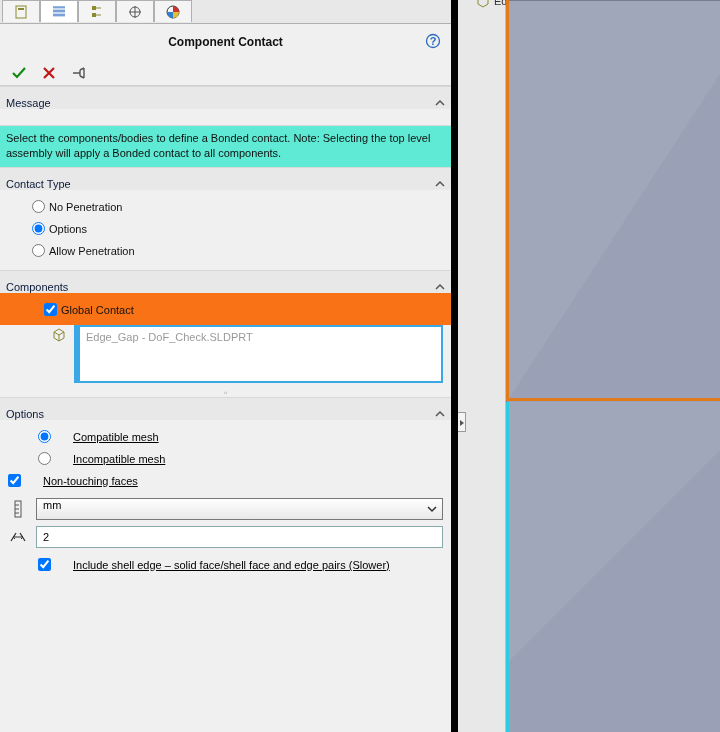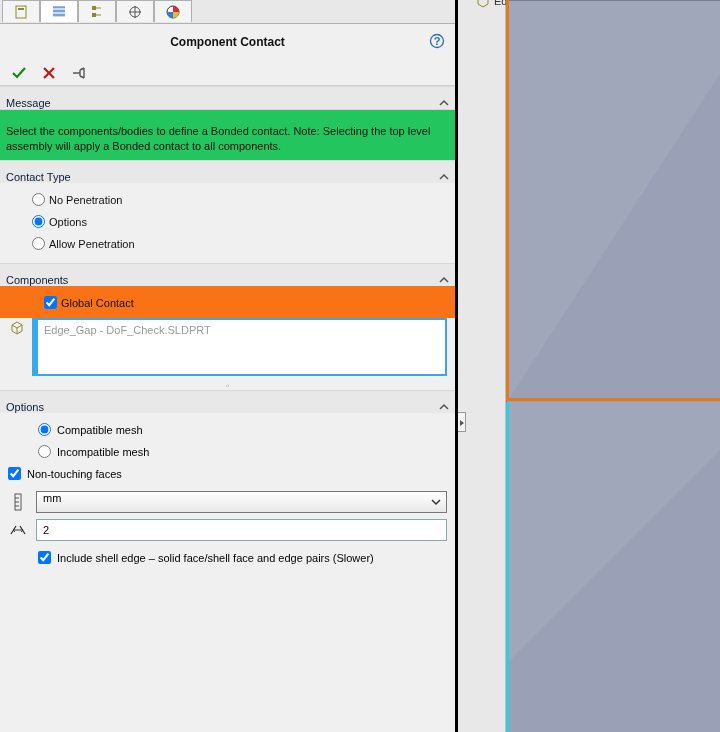--- a/index.html
+++ b/index.html
@@ -1,18 +1,18 @@
 <!DOCTYPE html>
 <html><head>
 <meta charset="utf-8">
 <style>
 * { box-sizing: border-box; margin: 0; padding: 0; font-family: "Segoe UI", Tahoma, sans-serif; font-size: 11px; }
 html, body { width: 720px; height: 732px; overflow: hidden; background: #e8e8e8; }
 .root { display: flex; width: 720px; height: 732px; }
-.panel { width: 458px; height: 732px; background: #f0f0f0; display: flex; flex-direction: column; border-right: 3px solid #000000; }
+.panel { width: 458px; height: 732px; background: #f0f0f0; display: flex; flex-direction: column; border-right: 7px solid #000000; }
 .viewport { flex: 1; height: 732px; background: #8e94aa; position: relative; overflow: hidden; }
 
 
 .tabstrip { height: 24px; background: #e8e8e8; border-bottom: 1px solid #b0b0b0; display: flex; padding-left: 2px; }
 .tab { width: 38px; height: 22px; border: 1px solid #b0b0b0; border-bottom: none; background: #f4f4f4; display: flex; align-items: center; justify-content: center; margin-right: 0; }
 .tab.active { background: #fff; }
 .tab svg, .ico svg { display: block; }
 
 
 .titlerow { height: 36px; display: flex; align-items: center; justify-content: center; position: relative; background: #f0f0f0; }
@@ -20,38 +20,38 @@
 .titlerow .help { position: absolute; right: 10px; top: 9px; }
 
 
 .actionrow { height: 26px; display: flex; align-items: center; gap: 12px; padding-left: 10px; border-bottom: 1px solid #d0d0d0; }
 .actionrow .ico { width: 18px; height: 18px; display: flex; align-items: center; justify-content: center; }
 
 
 .section { border-top: 1px solid #d8d8d8; }
 .section-header { height: 22px; background: #e8e8e8; display: flex; align-items: flex-end; padding: 0 6px; justify-content: space-between; font-weight: normal; color: #0a1a3a; }
 .section-header .chev { color: #555; }
-.msgbody { background: #22c55e; color: #111; padding: 14px 6px 6px 6px; line-height: 1.35; border-top: 1px solid #d8d8d8; }
+.msgbody { background: #5eead4; color: #111; padding: 5px 6px 6px 6px; line-height: 1.35; border-top: 1px solid #d8d8d8; margin-top: 16px; }
 .section-body { padding: 6px 8px 8px 32px; background: #f0f0f0; }
 .row { display: flex; align-items: center; height: 22px; }
 .row input[type=radio], .row input[type=checkbox] { margin-right: 4px; }
 .row label { color: #111; }
 
 
 .compwrap { padding: 6px 8px 4px 44px; background: #f97316; }
-.comp-list-row { display: flex; align-items: flex-start; gap: 6px; padding: 0 8px 6px 8px; background: #f0f0f0; }
+.comp-list-row { display: flex; align-items: flex-start; gap: 6px; padding: 0 8px 6px 8px; background: #f0f0f0; margin-left: 42px; }
 .comp-list { flex: 1; height: 58px; border: 2px solid #3aa7e6; background: #fff; padding: 4px 6px; color: #9a9a9a; border-left: 6px solid #3aa7e6; }
 .outicon { width: 18px; display: flex; justify-content: center; padding-top: 2px; }
 
 .grip { height: 8px; display: flex; align-items: center; justify-content: center; color: #999; font-size: 10px; background: #f0f0f0; }
 
 
 .optbody { padding: 6px 8px 10px 8px; background: #f0f0f0; }
 .opt-indent { padding-left: 30px; }
-.opt-row { display: flex; align-items: center; gap: 6px; height: 22px; }
+.opt-row { display: flex; align-items: center; gap: 22px; height: 22px; text-decoration: underline; }
 .field-row { display: flex; align-items: center; gap: 8px; margin-top: 6px; }
 .lefticon { width: 20px; display: flex; justify-content: center; }
 .unit-select { flex: 1; height: 22px; border: 1px solid #777; background: linear-gradient(#fff,#e8e8e8); padding: 0 20px 0 6px; position: relative; }
 .unit-select .caret { position: absolute; right: 4px; top: 4px; }
 .num-input { flex: 1; height: 22px; border: 1px solid #8aa; background: #fff; padding: 0 6px; }
 
 
 .tree-item { position: absolute; top: -6px; left: 18px; display: flex; align-items: center; gap: 4px; color: #333; }
 .face { position: absolute; background: #9aa0b6; border: 1px solid #6b7189; }
 .top-face { left: 48px; top: 0; right: -50px; height: 400px; }

